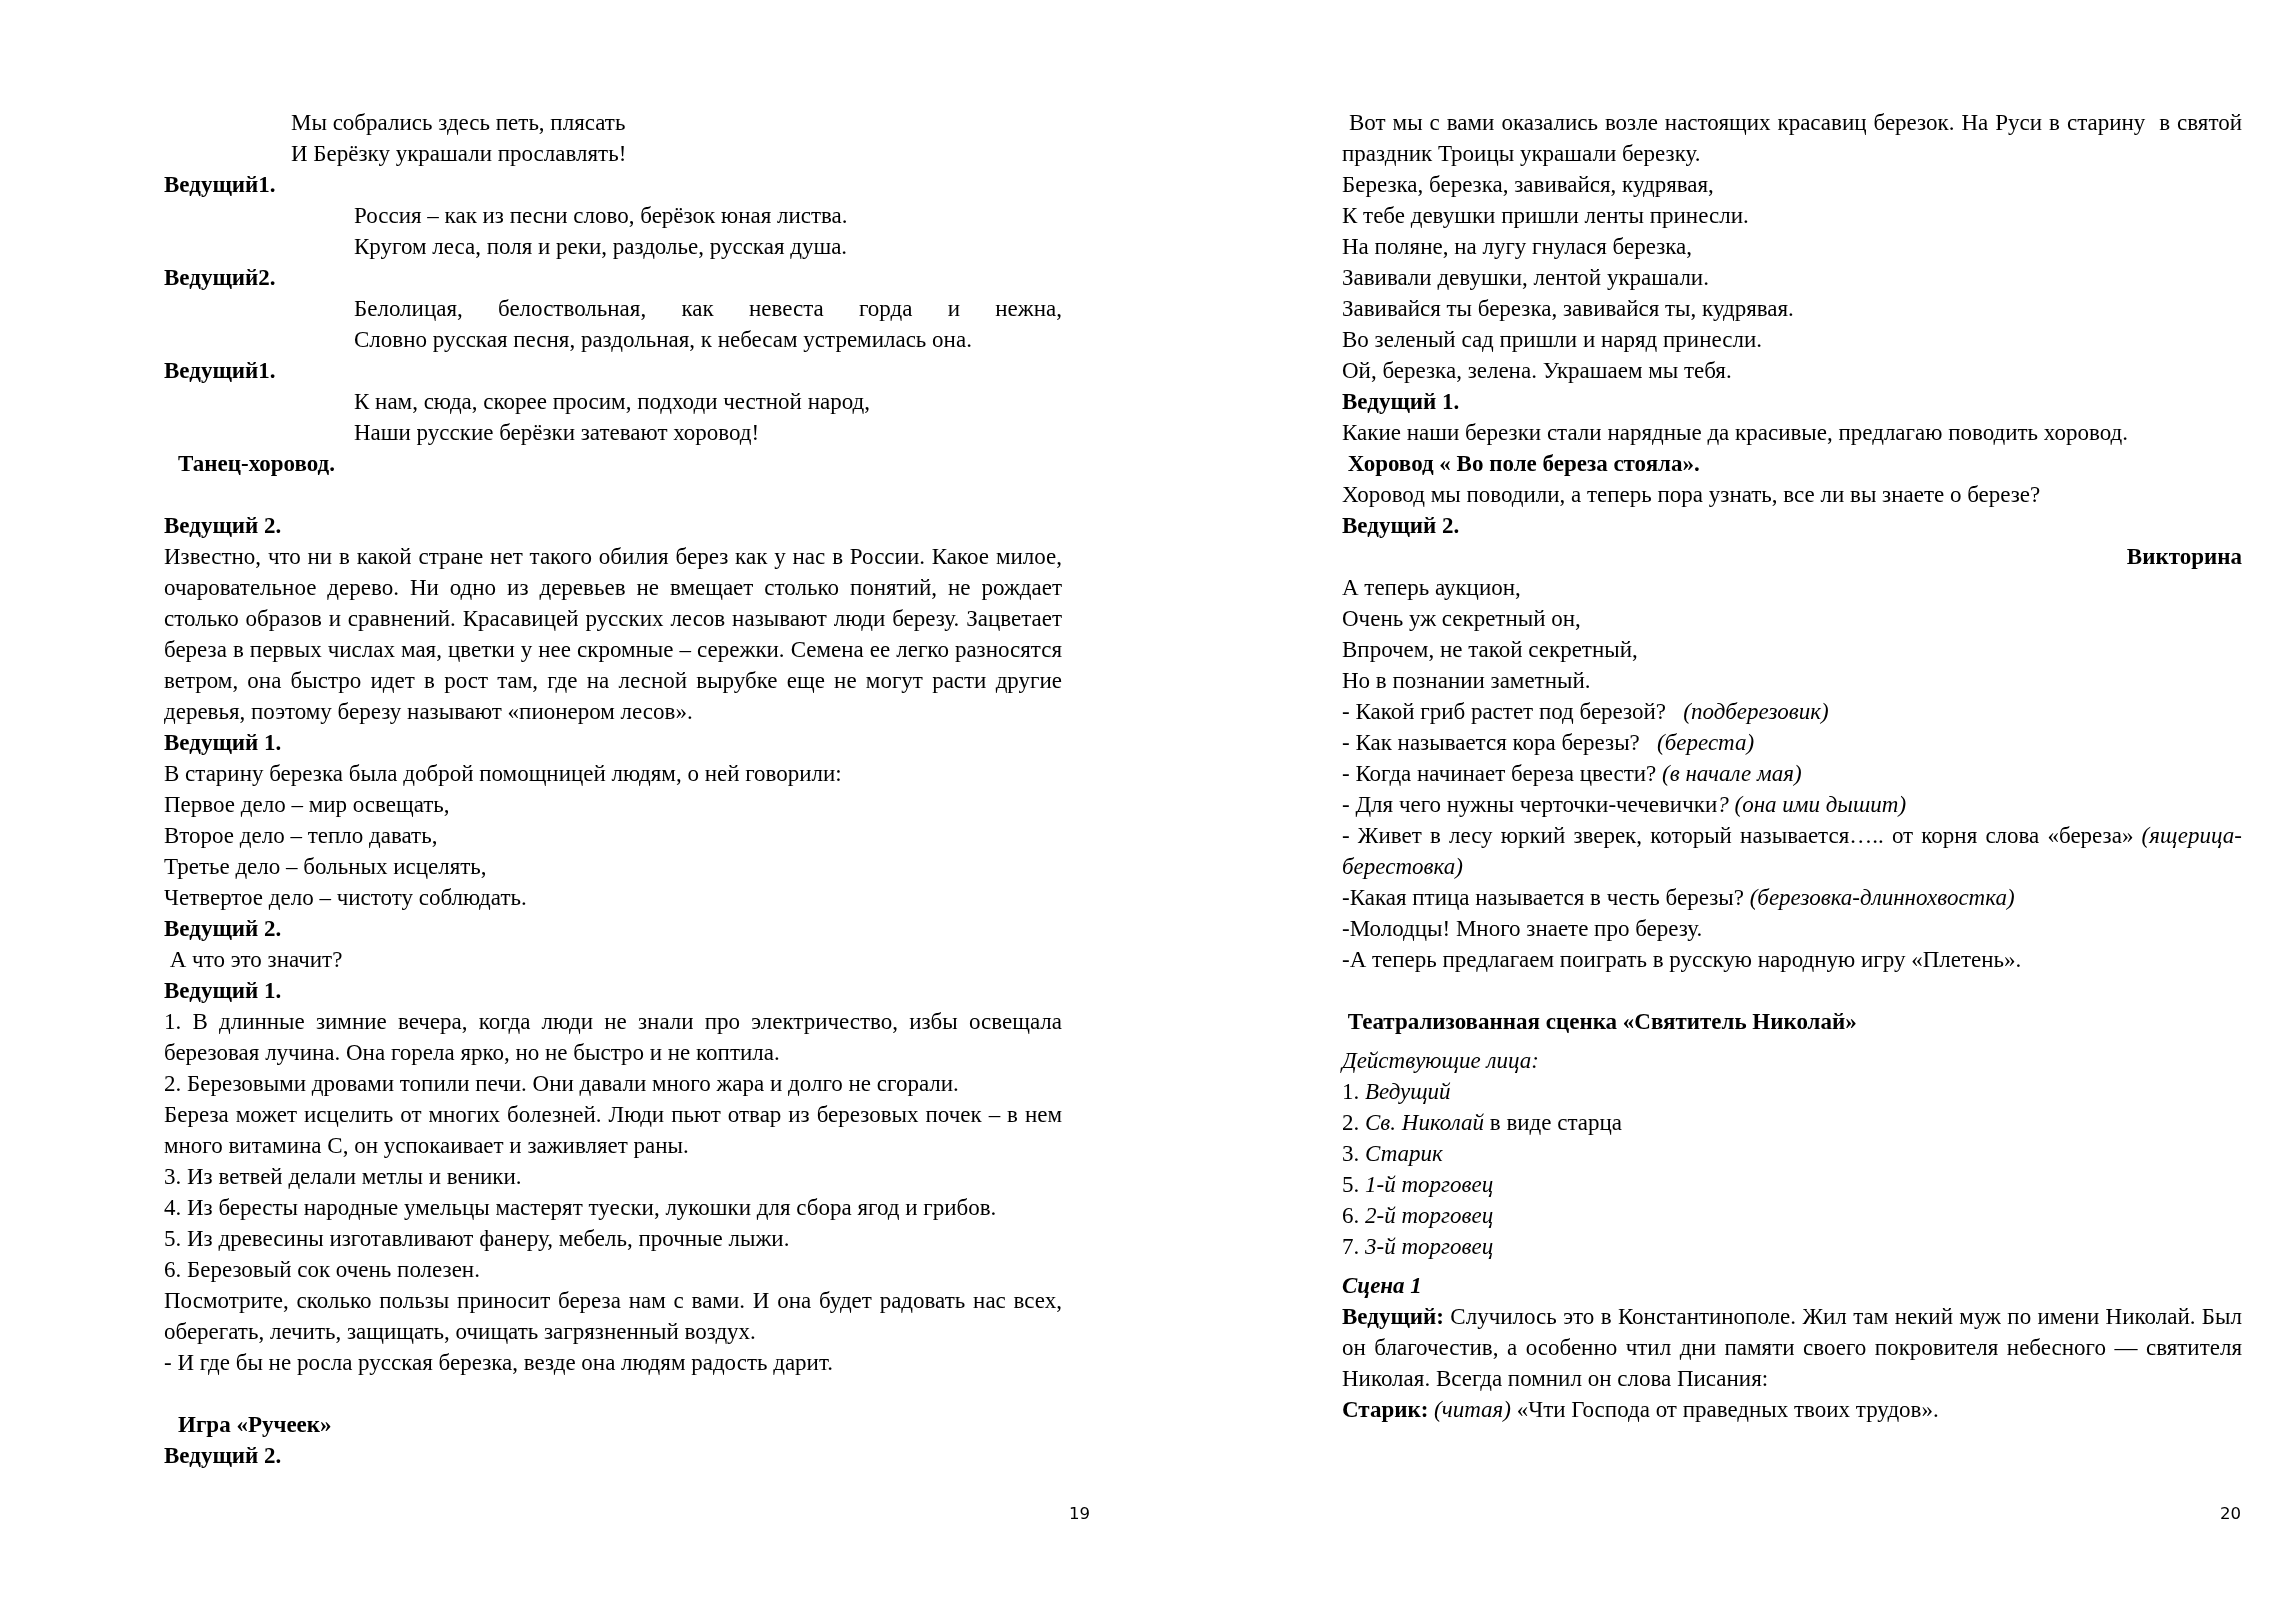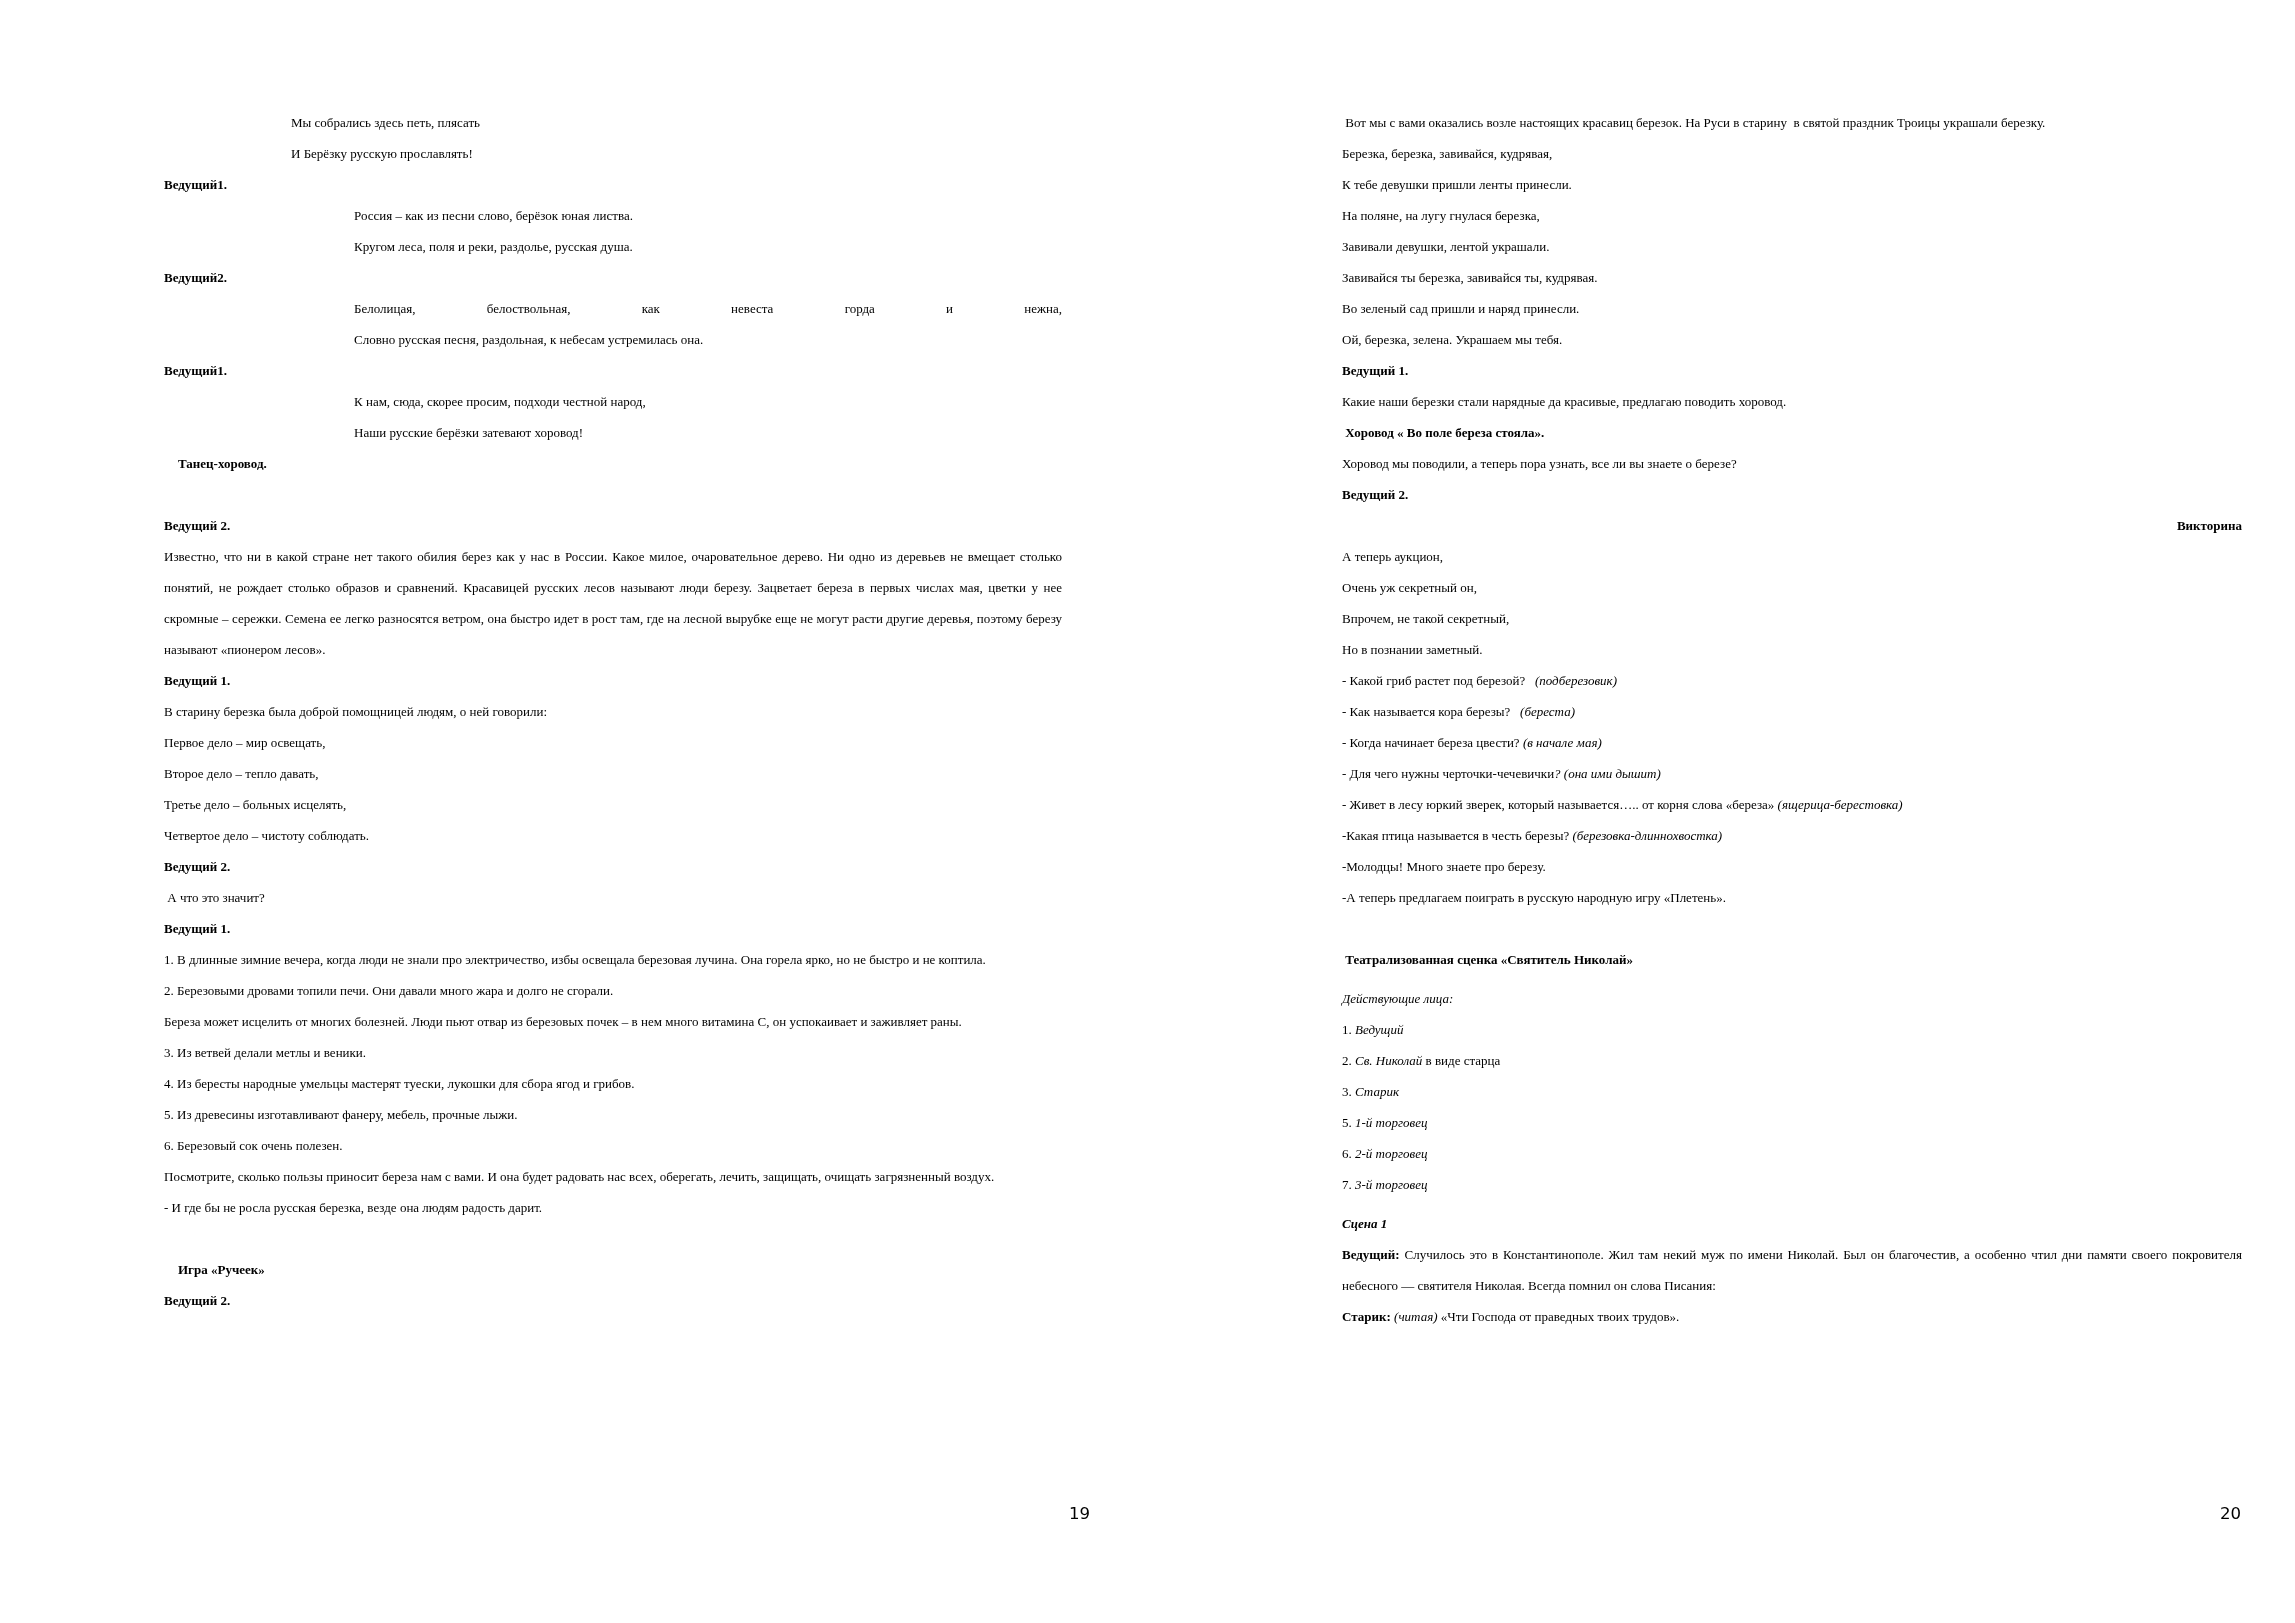--- a/index.html
+++ b/index.html
@@ -1,21 +1,21 @@
 <!DOCTYPE html>
 <html style="font-size:7.4px"><head>
 <meta charset="utf-8">
 <style>
   html, body { margin: 0; padding: 0; background: #ffffff; }
   body { width: 2295px; height: 1623px; position: relative; overflow: hidden;
          font-family: "Liberation Serif", "DejaVu Serif", serif; color: #000; }
   .page { position: absolute; top: 0; height: 1623px; }
   .page.left { left: 0; width: 1148px; }
   .page.right { left: 1177px; width: 1148px; }
-  .col { position: absolute; top: 107px; font-size: 13px; line-height: 31px; }
+  .col { position: absolute; top: 107px; font-size: 23px; line-height: 31px; }
   .page.left .col { left: 164px; width: 898px; }
   .page.right .col { left: 165px; width: 900px; }
   .ln { display: block; height: 31px; white-space: nowrap; }
   .just-full { text-align: justify; text-align-last: justify; }
   .b { font-weight: bold; }
   .i { font-style: italic; margin-top: 8px; }
   .ind1 { padding-left: 127px; }
   .ind2 { padding-left: 190px; }
   .ind-small { padding-left: 14px; }
   .center { text-align: right; }
@@ -24,21 +24,21 @@
   .page.left .pgnum { left: 1043px; margin-left: 26px; }
   .page.right .pgnum { left: 1043px; }
   .para { display: block; text-align: justify; }
 </style>
 </head>
 <body>
 
 <div class="page left">
   <div class="col">
     <span class="ln ind1">Мы собрались здесь петь, плясать</span>
-    <span class="ln ind1">И Берёзку русскую прославлять!</span>
+    <span class="ln ind1">И Берёзку украшали прославлять!</span>
 
     <span class="ln b">Ведущий1.</span>
     <span class="ln ind2">Россия – как из песни слово, берёзок юная листва.</span>
     <span class="ln ind2">Кругом леса, поля и реки, раздолье, русская душа.</span>
 
     <span class="ln b">Ведущий2.</span>
     <span class="ln ind2 just-full" style="white-space:normal;">Белолицая, белоствольная, как невеста горда и нежна,</span>
     <span class="ln ind2">Словно русская песня, раздольная, к небесам устремилась она.</span>
 
     <span class="ln b">Ведущий1.</span>

